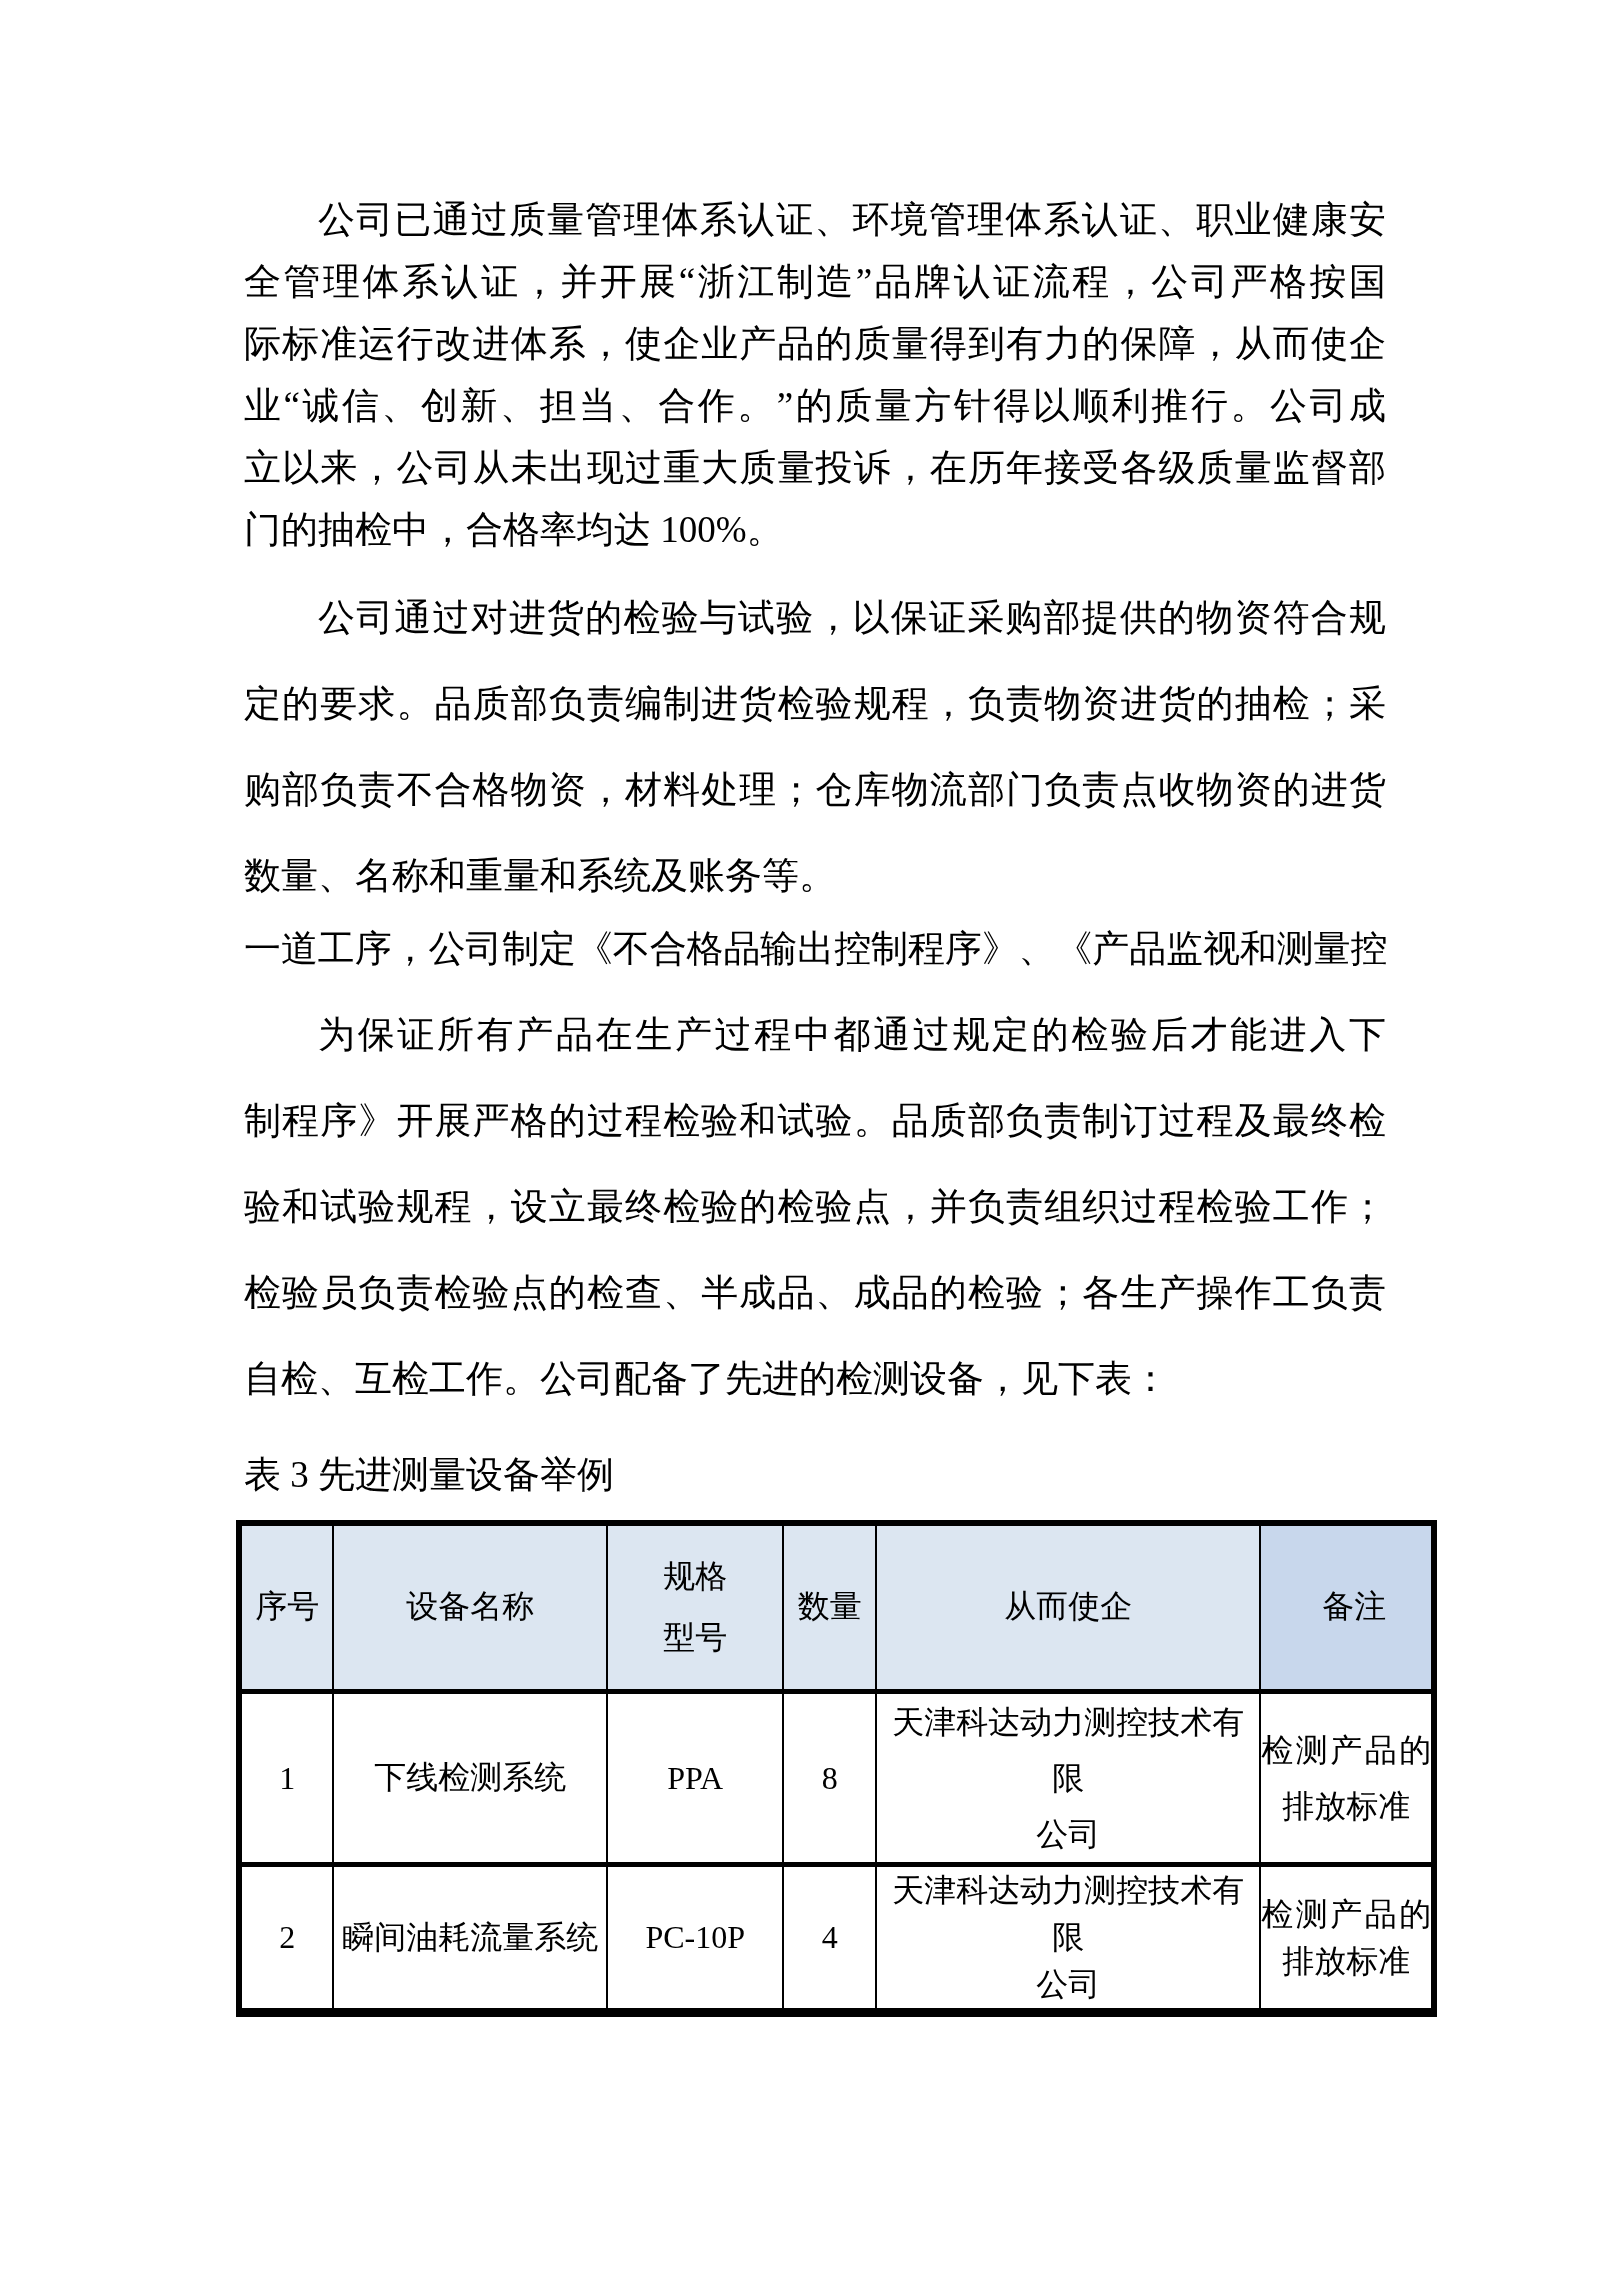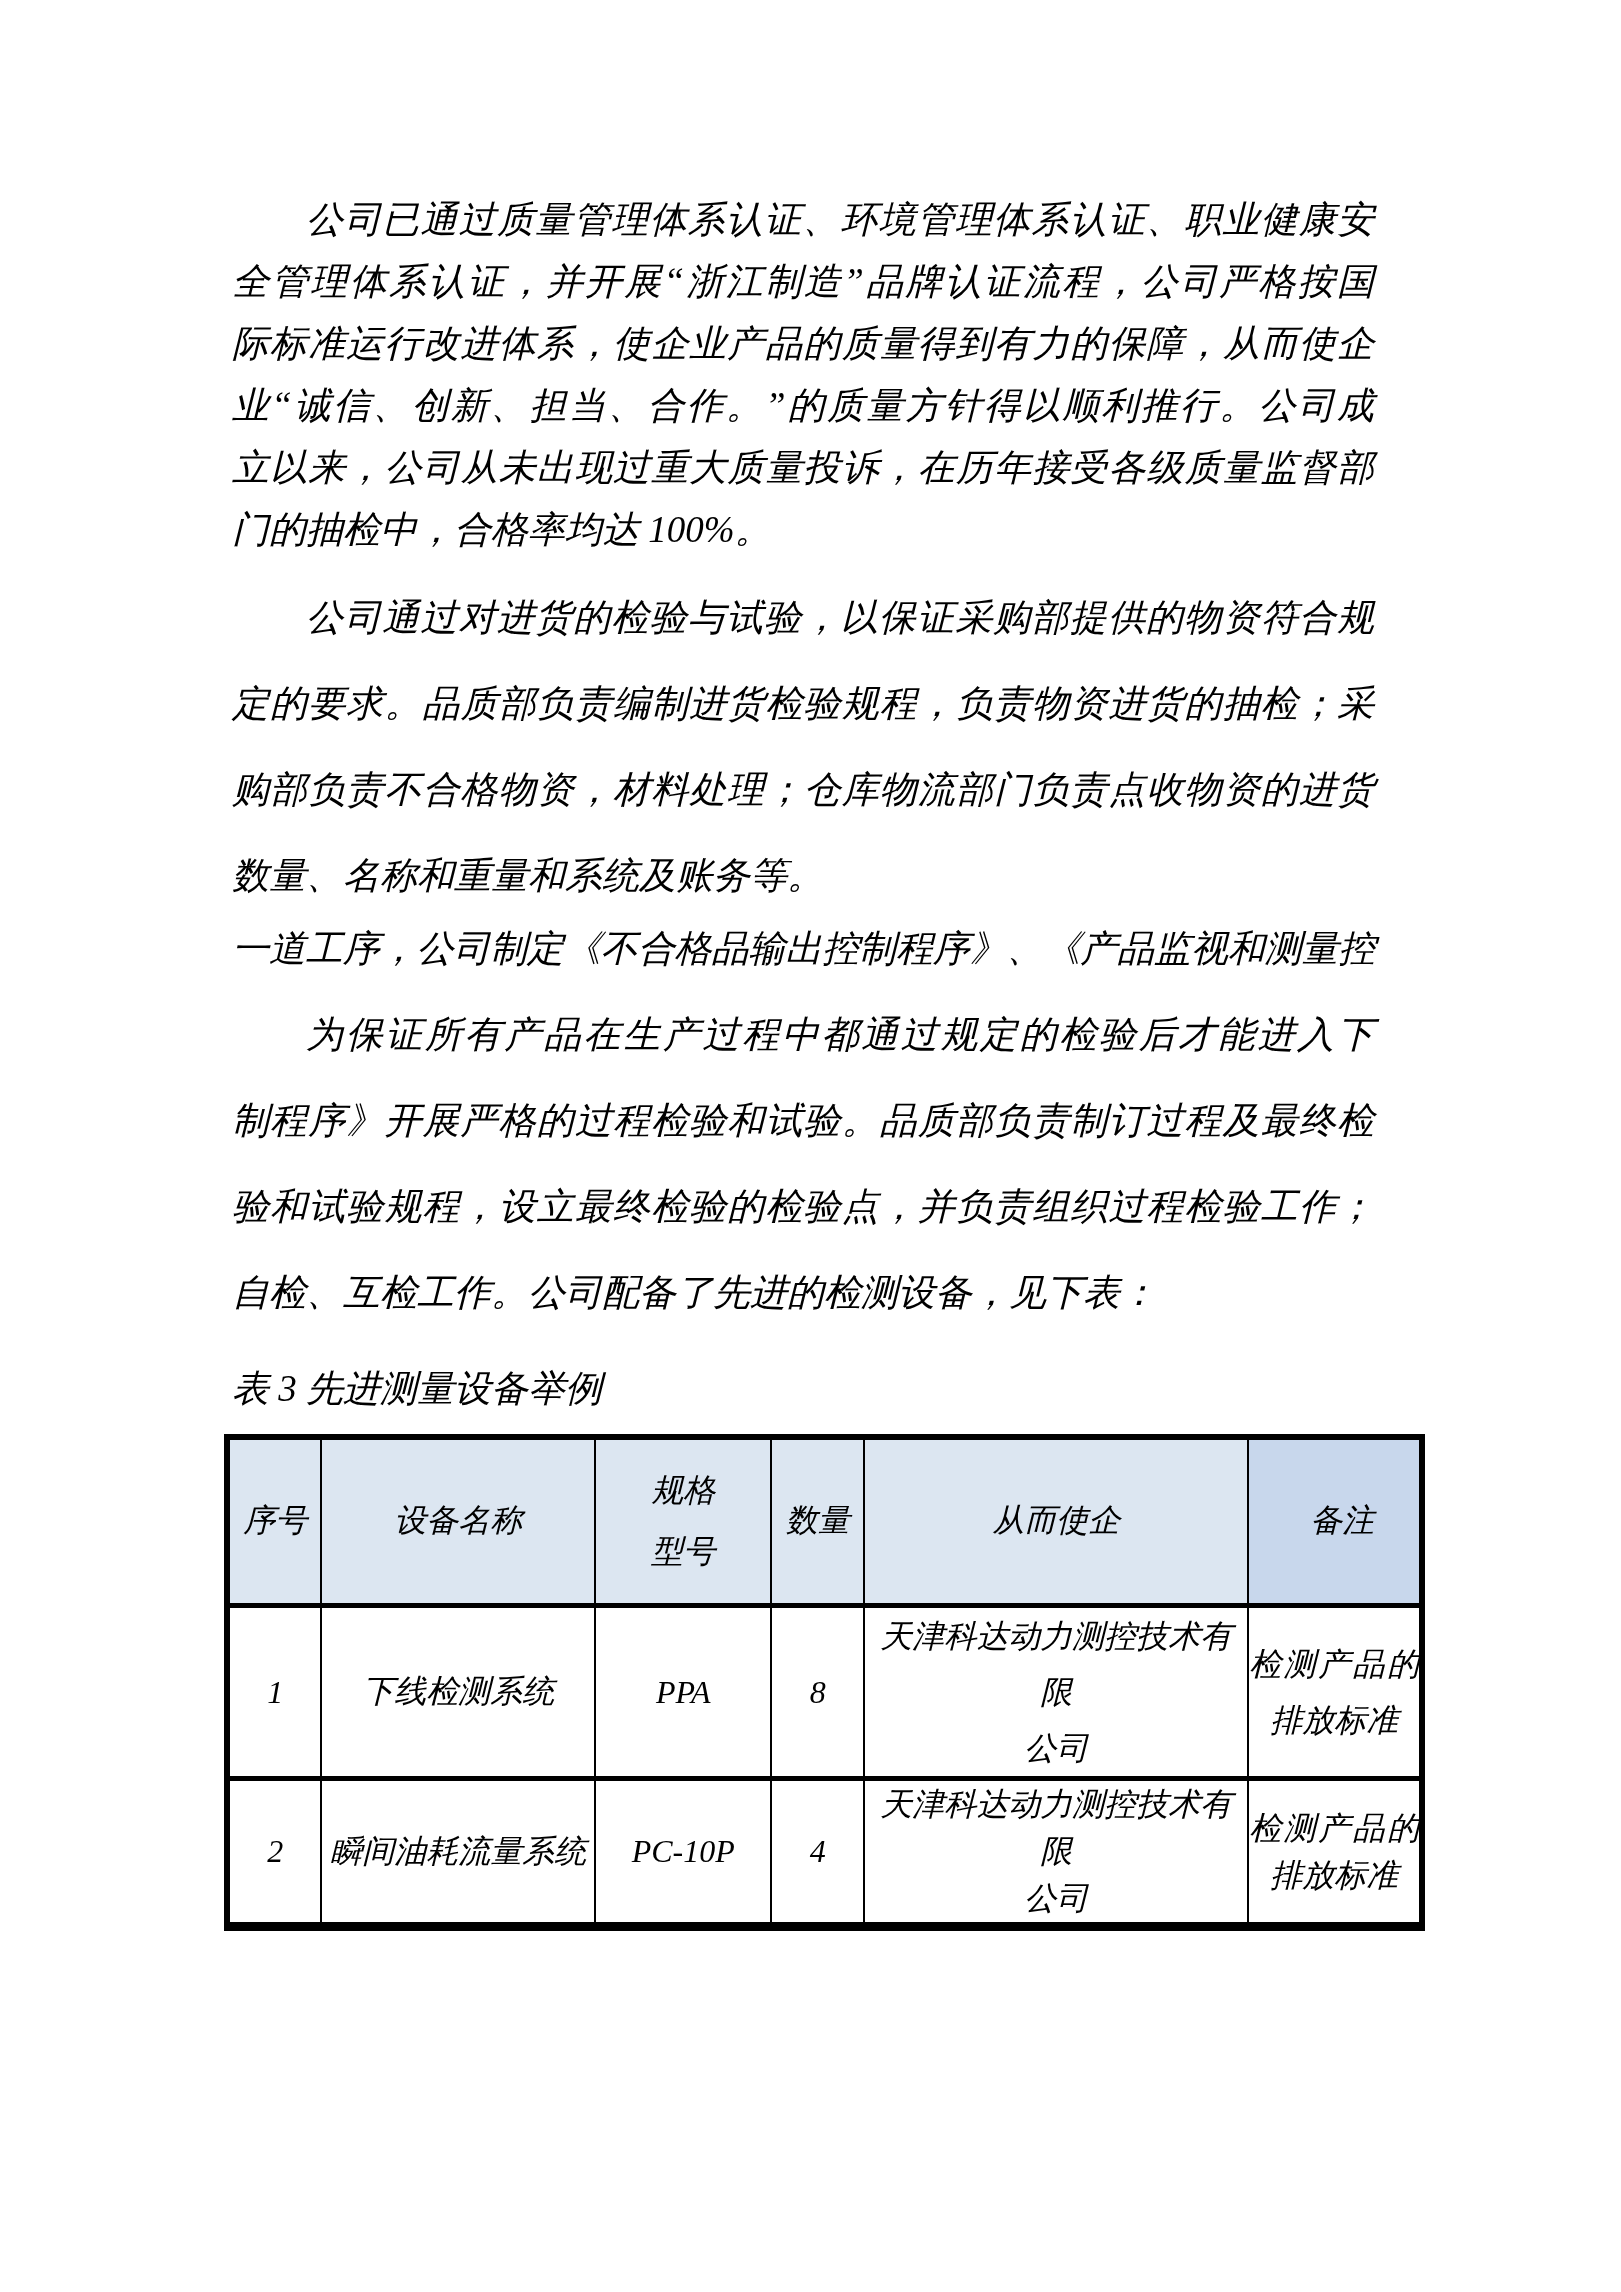--- a/index.html
+++ b/index.html
@@ -11,24 +11,23 @@
     position: relative;
     width: 1621px;
     height: 2293px;
     background: #ffffff;
     overflow: hidden;
     font-family: "Liberation Serif", "DejaVu Serif", serif;
     color: #000000;
   }
   .content {
     position: absolute;
-    left: 232px;
+    left: 244px;
     top: 189px;
     width: 1142px;
-    font-style: italic;
   }
   
   .para { margin: 0; }
   .line {
     font-size: 37px;
     text-align: justify;
     text-align-last: justify;
   }
   .line.first { text-indent: 74px; }
   .line.last  { text-align-last: left; }
@@ -108,20 +107,21 @@
       <div class="line">定的要求。品质部负责编制进货检验规程，负责物资进货的抽检；采</div>
       <div class="line">购部负责不合格物资，材料处理；仓库物流部门负责点收物资的进货</div>
       <div class="line last">数量、名称和重量和系统及账务等。</div>
     </div>
 
     <div class="para para-loose p3">
       <div class="line squeeze">一道工序，公司制定《不合格品输出控制程序》、《产品监视和测量控</div>
       <div class="line first">为保证所有产品在生产过程中都通过规定的检验后才能进入下</div>
       <div class="line">制程序》开展严格的过程检验和试验。品质部负责制订过程及最终检</div>
       <div class="line">验和试验规程，设立最终检验的检验点，并负责组织过程检验工作；</div>
+      <div class="line">检验员负责检验点的检查、半成品、成品的检验；各生产操作工负责</div>
       <div class="line last">自检、互检工作。公司配备了先进的检测设备，见下表：</div>
     </div>
 
     <div class="table-caption">表 3 先进测量设备举例</div>
 
     <table class="equip">
       <colgroup>
         <col style="width:94px">
         <col style="width:274px">
         <col style="width:176px">

